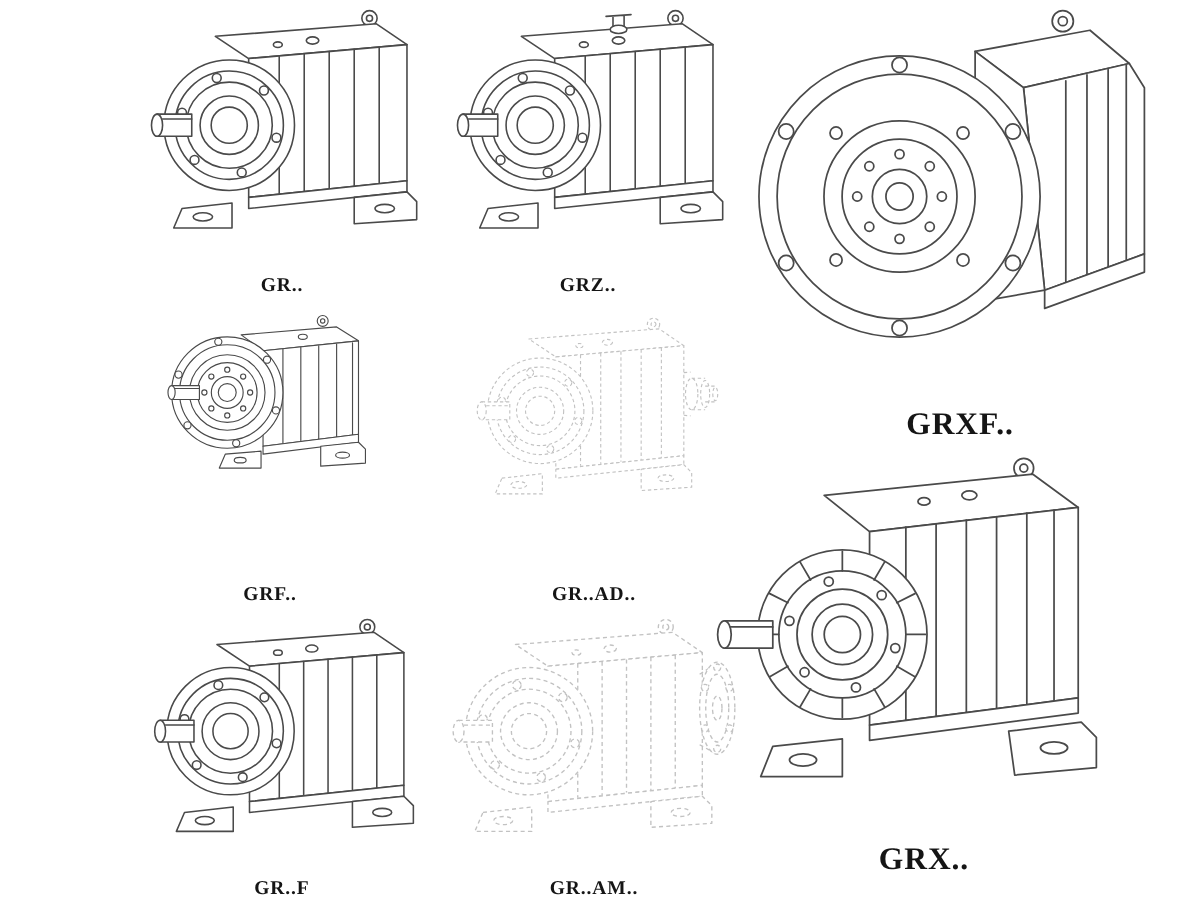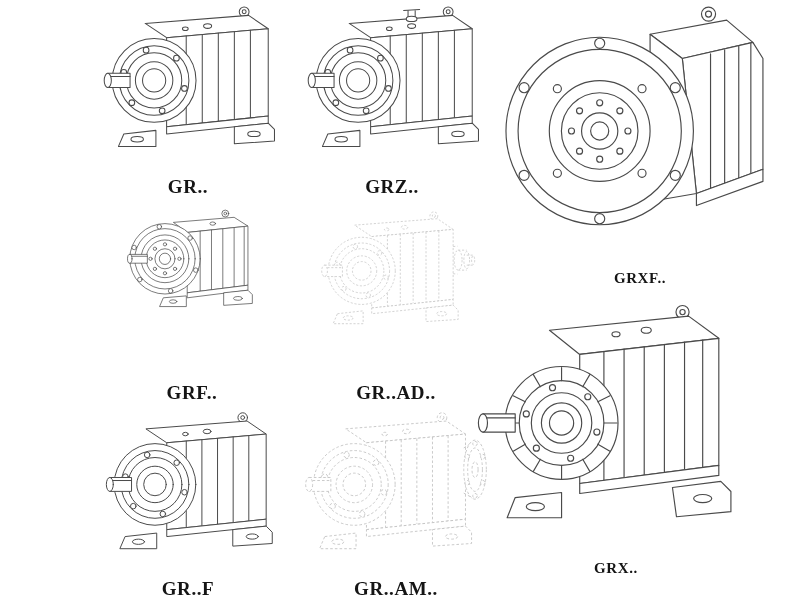--- a/index.html
+++ b/index.html
@@ -14,27 +14,27 @@
   .cell {
     position: absolute;
     display: flex;
     flex-direction: column;
     align-items: center;
     justify-content: flex-start;
     margin: 0;
   }
   .caption {
     font-weight: 700;
-    font-size: 19px;
+    font-size: 13px;
     color: #151515;
     letter-spacing: .6px;
     margin-top: 18px;
     white-space: nowrap;
   }
-  .caption.lg { font-size: 15px; margin-top: 8px; }
+  .caption.lg { font-size: 21px; margin-top: 8px; }
   svg.drawing { display: block; }
   svg.drawing use.solid, svg.drawing g.solid {
     stroke: #4a4a4a; stroke-width: 1.15; fill: none;
     stroke-linejoin: round; stroke-linecap: round;
   }
   svg.drawing use.ghost, svg.drawing g.ghost {
     stroke: #c2c2c2; stroke-width: 1; fill: none;
     stroke-dasharray: 3 2.4; stroke-linejoin: round;
   }
   .defs-holder { position: absolute; width: 0; height: 0; overflow: hidden; }
@@ -194,21 +194,21 @@
   <figcaption class="caption">GRZ..</figcaption>
 </figure>
 
 <figure class="cell" style="left:492px; top:0px; width:296px; height:300px;">
   <svg class="drawing" width="290" height="262" viewBox="0 0 280 260" preserveAspectRatio="xMidYMid meet">
     <use href="#sym-rxf" class="solid" width="280" height="260"></use>
   </svg>
   <figcaption class="caption lg">GRXF..</figcaption>
 </figure>
 
-<figure class="cell" style="left:86px; top:206px; width:212px; height:198px;gap:48px;">
+<figure class="cell" style="left:74px; top:206px; width:212px; height:198px;gap:48px;">
   <svg class="drawing" width="210" height="172" viewBox="0 0 210 175" preserveAspectRatio="xMidYMid meet">
     <use href="#sym-rf" class="solid" width="210" height="175"></use>
   </svg>
   <figcaption class="caption">GRF..</figcaption>
 </figure>
 
 <figure class="cell" style="left:288px; top:208px; width:216px; height:196px;gap:31px;">
   <svg class="drawing" width="216" height="172" viewBox="0 0 220 175" preserveAspectRatio="xMidYMid meet">
     <use href="#sym-r" class="ghost" width="200" height="175"></use>
     <g class="ghost">

